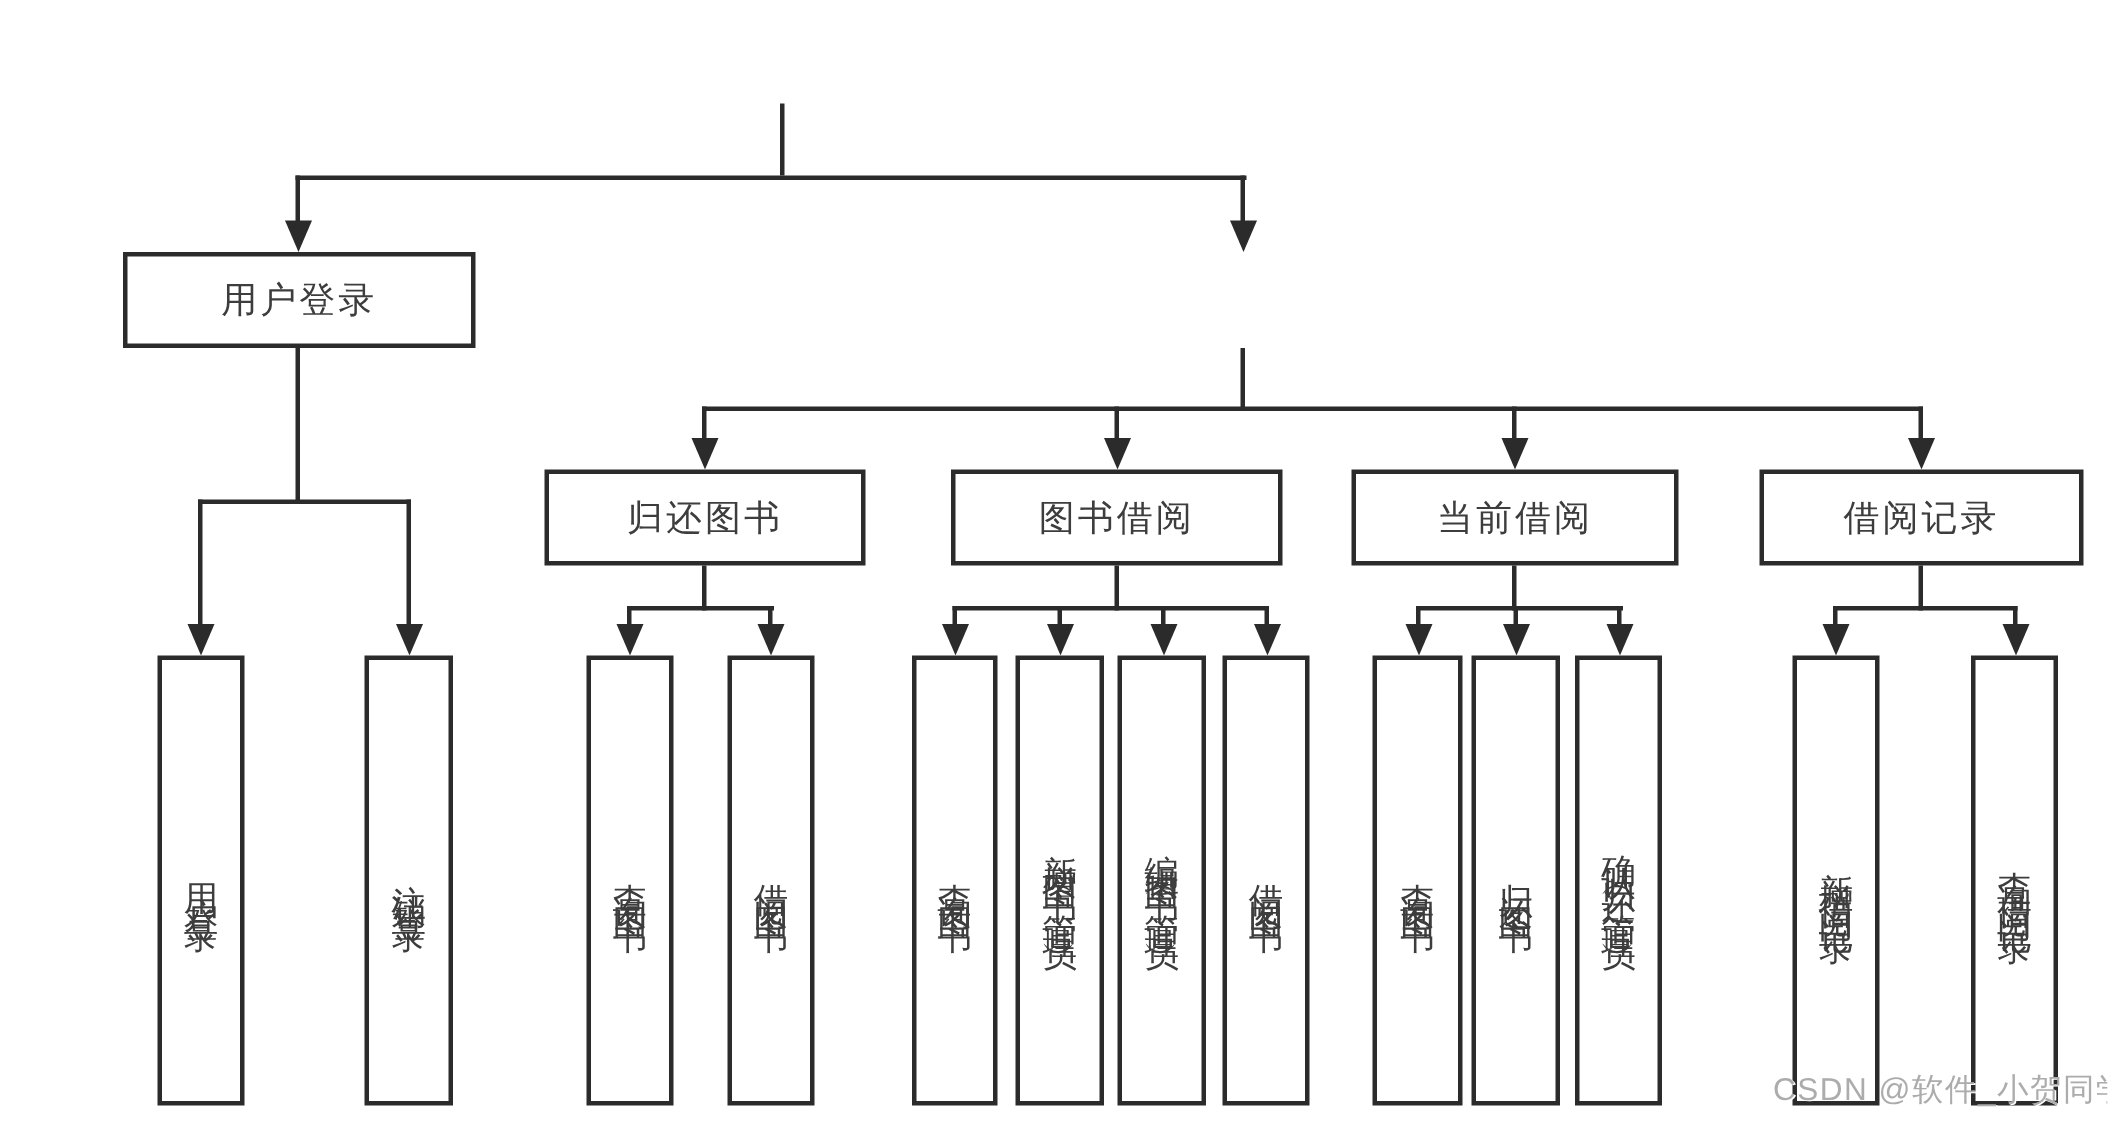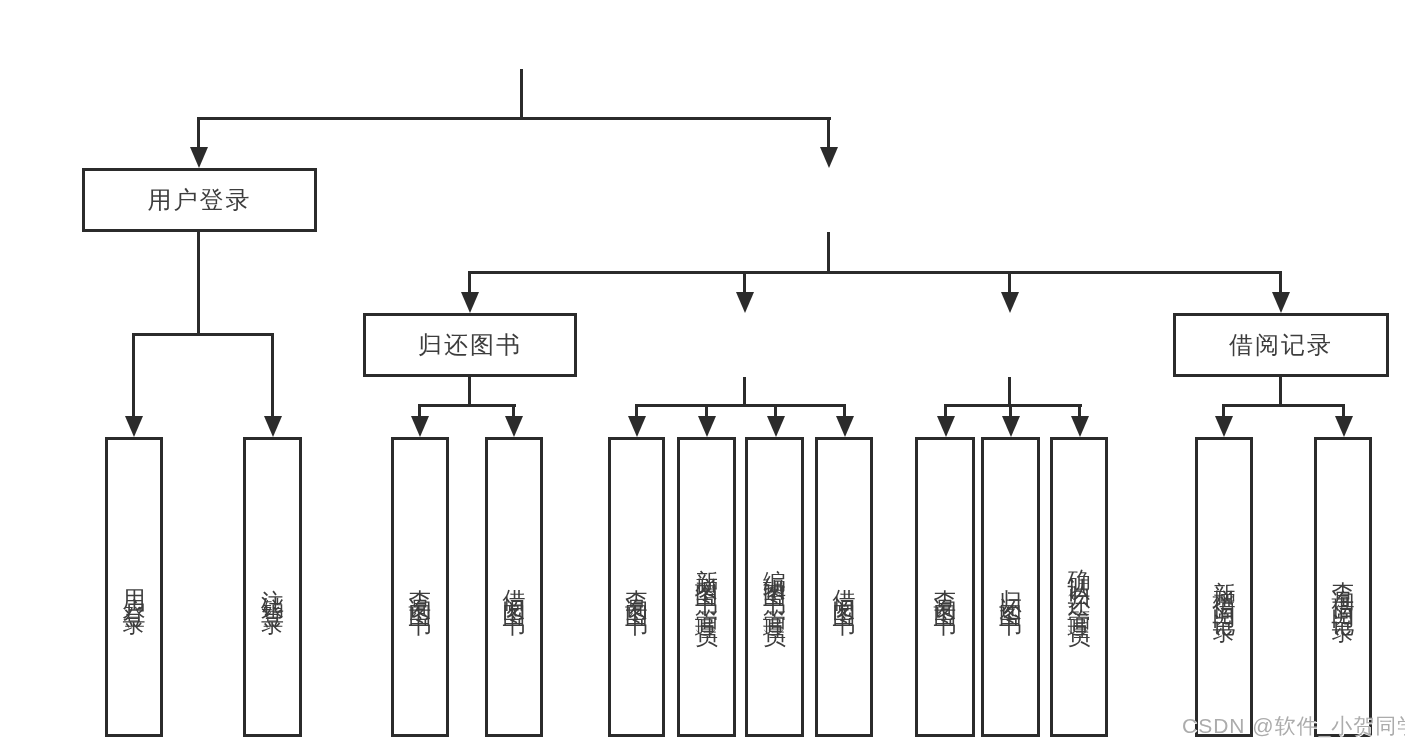--- a/index.html
+++ b/index.html
@@ -58,20 +58,22 @@
   <div class="vl" style="left:468px; top:271px; height:22px;"></div>
   <div class="arr" style="left:461px; top:292px;"></div>
   <div class="vl" style="left:743px; top:271px; height:22px;"></div>
   <div class="arr" style="left:736px; top:292px;"></div>
   <div class="vl" style="left:1008px; top:271px; height:22px;"></div>
   <div class="arr" style="left:1001px; top:292px;"></div>
   <div class="vl" style="left:1279px; top:271px; height:22px;"></div>
   <div class="arr" style="left:1272px; top:292px;"></div>
 
   <div class="node h" style="left:363px; top:313px; width:214px; height:64px;">归还图书</div>
+  <div class="node h" style="left:634px; top:313px; width:221px; height:64px;">图书借阅</div>
+  <div class="node h" style="left:901px; top:313px; width:218px; height:64px;">当前借阅</div>
   <div class="node h" style="left:1173px; top:313px; width:216px; height:64px;">借阅记录</div>
 
   <div class="vl" style="left:468px; top:377px; height:30px;"></div>
   <div class="hl" style="left:418px; top:404px; width:98px;"></div>
   <div class="vl" style="left:418px; top:404px; height:14px;"></div>
   <div class="arr" style="left:411px; top:416px;"></div>
   <div class="vl" style="left:512px; top:404px; height:14px;"></div>
   <div class="arr" style="left:505px; top:416px;"></div>
 
   <div class="vl" style="left:743px; top:377px; height:30px;"></div>

